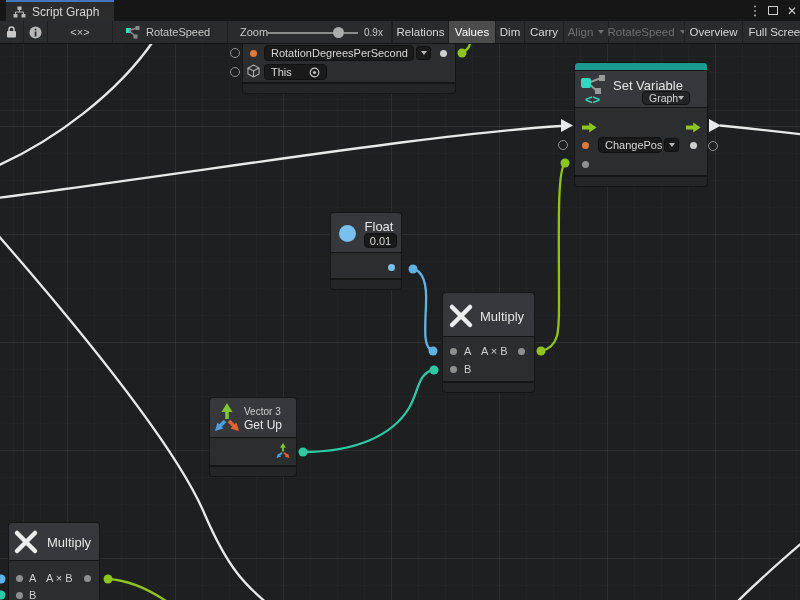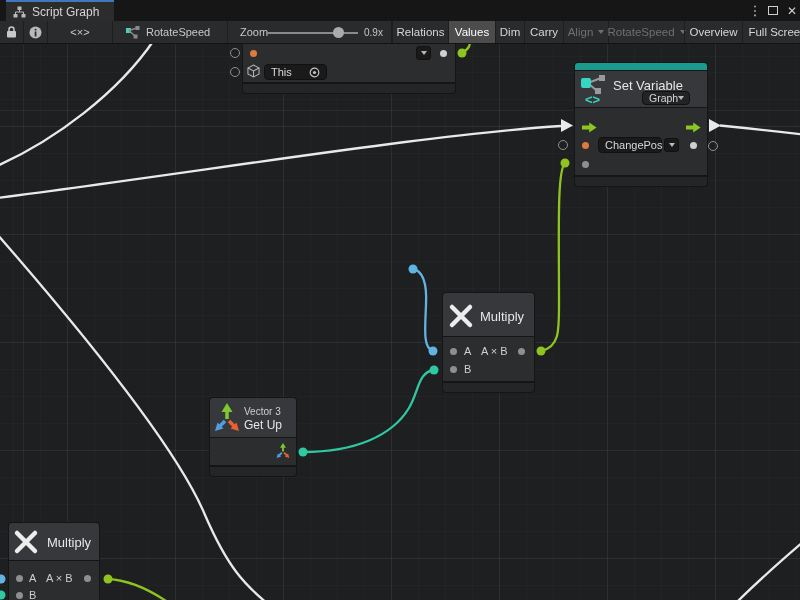--- a/index.html
+++ b/index.html
@@ -99,20 +99,23 @@
 
   <div class="pring" style="left:230px;top:48px;"></div>
   <div class="pring" style="left:230px;top:66.5px;"></div>
   <div class="pring" style="left:558px;top:140px;"></div>
   <div class="pring" style="left:708px;top:140.5px;"></div>
 
   <div class="node" style="left:243px;top:38px;width:212px;height:56px;">
     <div class="npart nbody" style="left:0;top:0;width:212px;height:44px;"></div>
     <div class="npart nfooter" style="left:0;top:46px;width:212px;height:9px;"></div>
     <div class="pdot orange" style="left:6.5px;top:11.5px;"></div>
+    <div class="field" style="left:21px;top:7px;width:150px;height:16px;">
+      <span>RotationDegreesPerSecond</span>
+    </div>
     <div class="caret-btn" style="left:173px;top:8px;">
         <span class="caret"></span>
       </div>
     <div class="pdot bright" style="left:196.5px;top:11.5px;"></div>
     <span style="position:absolute;left:4px;top:26px;">
       <svg width="13" height="14" viewBox="0 0 14 15">
           <path d="M7 1 L13 4.2 V10.8 L7 14 L1 10.8 V4.2 Z" fill="none" stroke="#b5b5b5" stroke-width="1.1"></path>
           <path d="M1 4.2 L7 7.4 L13 4.2 M7 7.4 V14" stroke="#b5b5b5" stroke-width="1.1" fill="none"></path>
         </svg>
     </span>
@@ -158,20 +161,31 @@
     <div class="field" style="left:23px;top:74px;width:64px;height:16px;">
       <span>ChangePos</span>
     </div>
     <div class="caret-btn" style="left:89px;top:75px;">
         <span class="caret"></span>
       </div>
     <div class="pdot bright" style="left:114.5px;top:78.5px;"></div>
     <div class="pdot" style="left:6.5px;top:97.5px;"></div>
   </div>
 
+  <div class="node" style="left:331px;top:213px;width:70px;height:77px;">
+    <div class="npart nheader" style="left:0;top:0;width:70px;height:40px;"></div>
+    <div class="npart nbody" style="left:0;top:40px;width:70px;height:25px;"></div>
+    <div class="npart nfooter" style="left:0;top:67px;width:70px;height:9px;"></div>
+    <div class="bigcircle" style="left:7.5px;top:11.5px;"></div>
+    <span class="ntitle" style="left:30px;top:6px;width:36px;text-align:center;">Float</span>
+    <div class="field" style="left:33px;top:20px;width:33px;height:15px;justify-content:center;">
+      <span>0.01</span>
+    </div>
+    <div class="pdot blue" style="left:56.5px;top:50.5px;"></div>
+  </div>
 
   <div class="node" style="left:443px;top:293px;width:91px;height:99px;">
     <div class="npart nheader" style="left:0;top:0;width:91px;height:44px;"></div>
     <div class="npart nbody" style="left:0;top:44px;width:91px;height:44px;"></div>
     <div class="npart nfooter" style="left:0;top:90px;width:91px;height:9px;"></div>
     <span style="position:absolute;left:5px;top:10px;">
       <svg width="26" height="26">
           <path d="M4 4 L22 22 M22 4 L4 22" stroke="#ededed" stroke-width="4.5" stroke-linecap="round"></path>
         </svg>
     </span>

